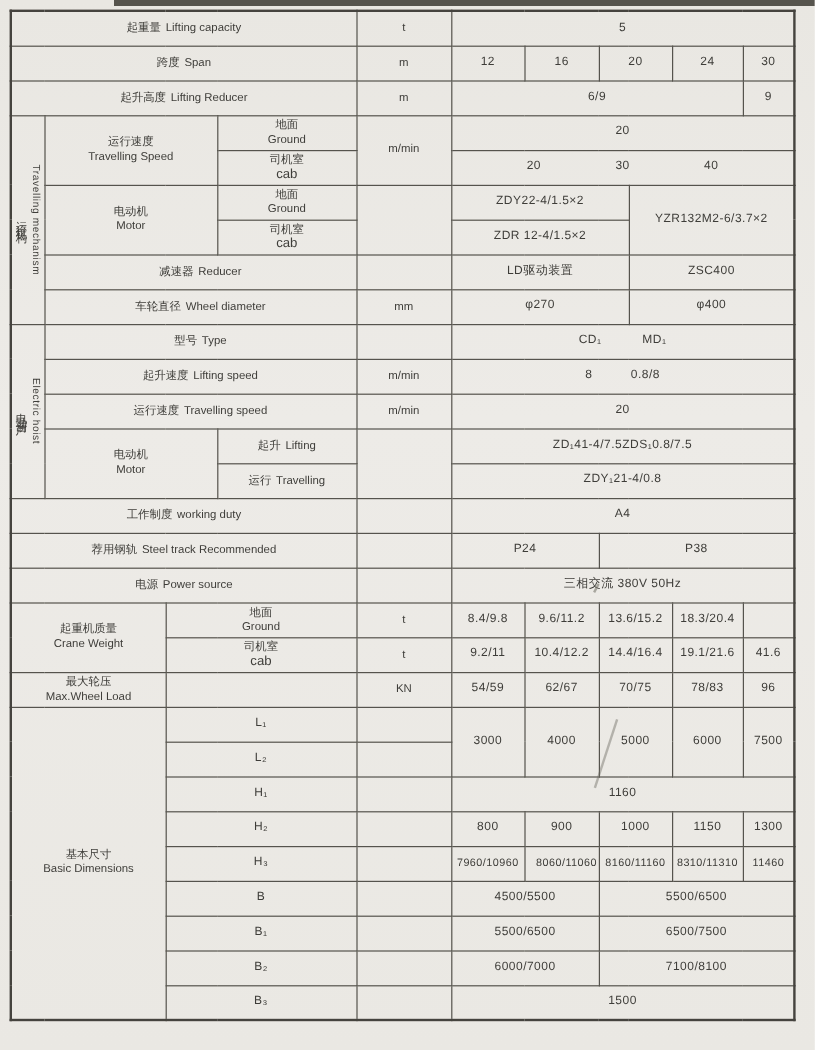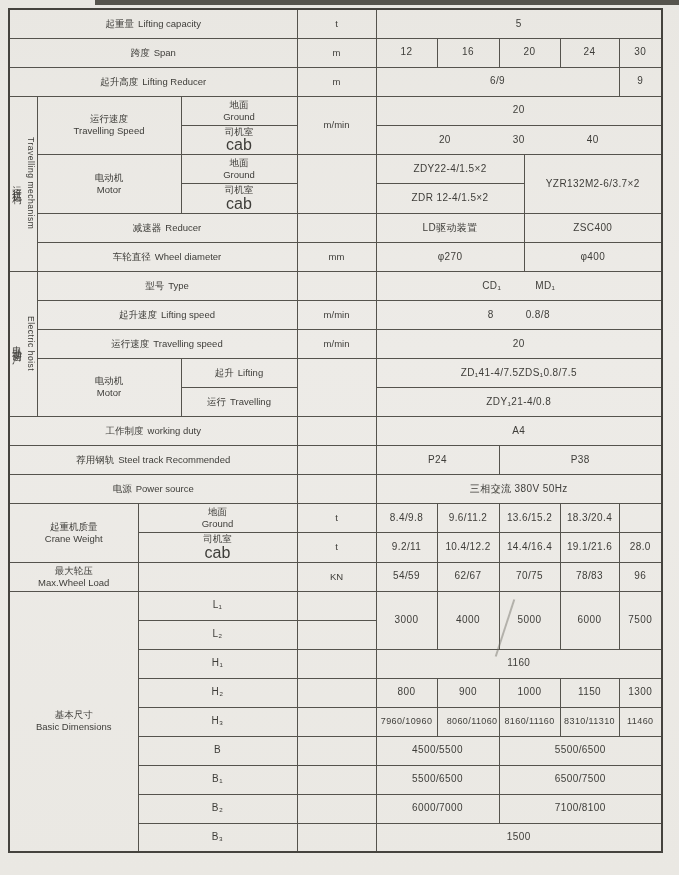--- a/index.html
+++ b/index.html
@@ -23,21 +23,21 @@
     text-align:center;vertical-align:middle;
     padding:0 1px;overflow:hidden;
     font-size:9.5px;line-height:1.25;
   }
   tr{height:29px;}
   .val{font-size:10px;letter-spacing:.4px;white-space:nowrap;}
   .unit{font-size:9.5px;}
   .lab{white-space:nowrap;font-size:9.5px;}
   .lab .zh{margin-right:4px;}
   .stack span{display:block;}
-  .cabtxt{font-size:16px;line-height:1.05;}
+  .cabtxt{font-size:11px;line-height:1.05;}
   .spread{display:flex;align-items:center;justify-content:center;}
   .g62{gap:62px;} .g34{gap:34px;} .g32{gap:32px;} .g70{}
   .vwrap{height:100%;display:flex;align-items:center;justify-content:center;gap:2px;}
   .vzh{writing-mode:vertical-lr;text-orientation:upright;letter-spacing:3px;font-size:9.5px;}
   .ven{writing-mode:vertical-lr;font-size:8.5px;letter-spacing:.5px;}
 </style>
 </head>
 <body>
 
 <div class="artifact-top"></div>
@@ -243,21 +243,21 @@
 <tr>
   <td colspan="2" class="stack">
           <span>司机室</span>
           <span class="cabtxt">cab</span>
         </td>
   <td class="unit">t</td>
   <td class="val">9.2/11</td>
   <td class="val">10.4/12.2</td>
   <td colspan="2" class="val">14.4/16.4</td>
   <td class="val">19.1/21.6</td>
-  <td class="val">28.0</td>
+  <td class="val">41.6</td>
 </tr>
 
 <tr>
   <td colspan="2" class="stack">
           <span>最大轮压</span>
           <span>Max.Wheel Load</span>
         </td>
   <td colspan="2"></td>
   <td class="unit">KN</td>
   <td class="val">54/59</td>

